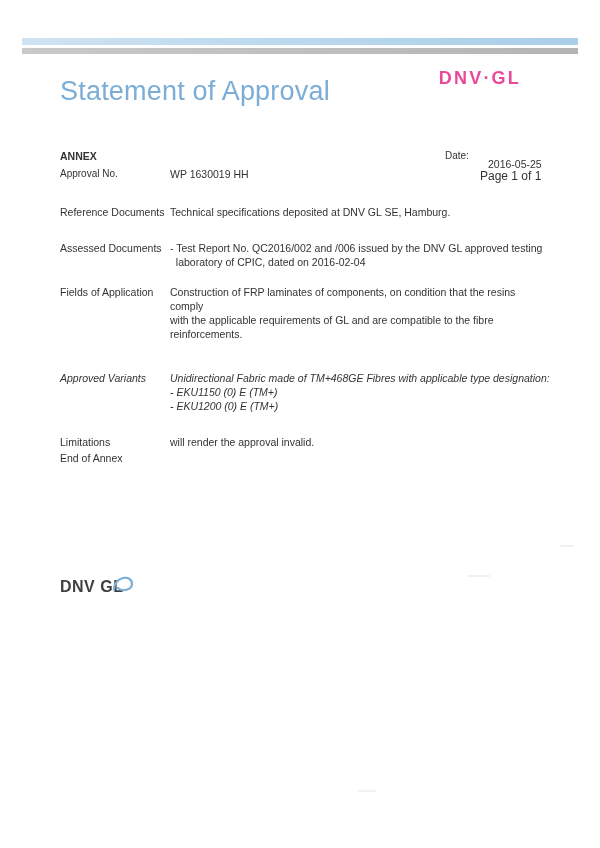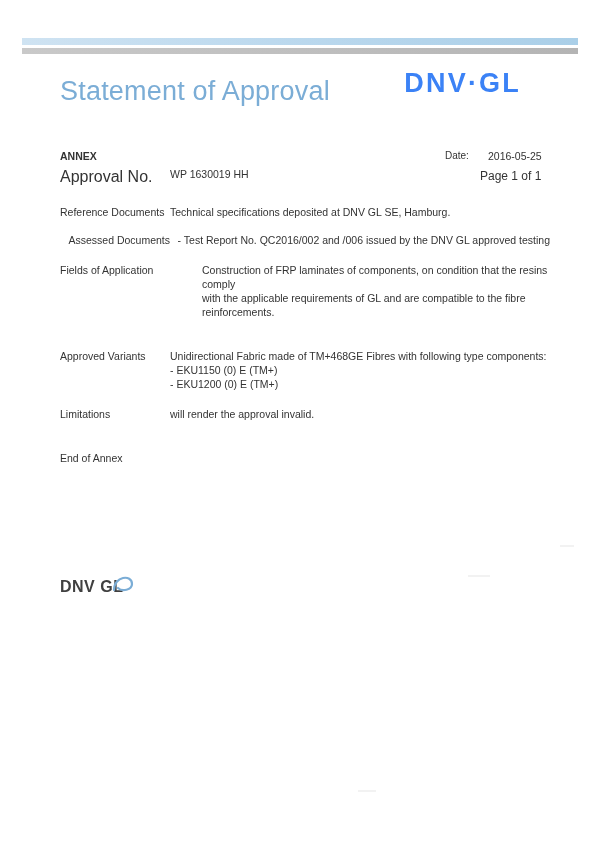--- a/index.html
+++ b/index.html
@@ -53,23 +53,23 @@
     letter-spacing: 0.2px;
     font-weight: normal;
     white-space: nowrap;
   }
 
   
   .logo-top {
     position: absolute;
     top: 68px;
     right: 60px;
-    font-size: 27px;
+    font-size: 18px;
     letter-spacing: 2.2px;
-    color: #3b82f6;
+    color: #ec4899;
     font-weight: bold;
     white-space: nowrap;
   }
 
   
   .hdr {
     position: absolute;
     top: 150px;
     left: 60px;
     width: 484px;
@@ -80,38 +80,38 @@
     position: absolute;
     left: 0;
     top: 0;
     font-weight: bold;
     font-size: 10.5px;
   }
   .hdr-approval-label {
     position: absolute;
     left: 0;
     top: 18px;
-    font-size: 16px;
+    font-size: 10px;
   }
   .hdr-approval-value {
     position: absolute;
     left: 110px;
     top: 18px;
     font-size: 10.5px;
   }
   .hdr-date-label {
     position: absolute;
     left: 385px;
     top: 0;
     font-size: 10px;
   }
   .hdr-date-value {
     position: absolute;
     left: 428px;
-    top: 0;
+    top: 8px;
     font-size: 10.5px;
   }
   .hdr-page {
     position: absolute;
     left: 420px;
     top: 19px;
     font-size: 12px;
   }
 
   
@@ -134,24 +134,24 @@
   }
   .field-value {
     flex: 1 1 auto;
     font-size: 10.5px;
     line-height: 14px;
     color: #333;
   }
   .field-value div {
     white-space: pre-wrap;
   }
-  .row-ref { margin-bottom: 14px; }
-  .row-assessed { margin-bottom: 16px; text-align: right; }
-  .row-fields { margin-bottom: 30px; gap: 32px; }
-  .row-variants { margin-bottom: 16px; }
+  .row-ref { margin-bottom: 22px; }
+  .row-assessed { margin-bottom: 16px; }
+  .row-fields { margin-bottom: 30px; }
+  .row-variants { margin-bottom: 22px; font-style: italic; }
 
   .end-annex {
     position: absolute;
     top: 452px;
     left: 60px;
     font-size: 10.5px;
     color: #333;
   }
 
   
@@ -213,35 +213,36 @@
       <div class="field-label">Reference Documents</div>
       <div class="field-value">
         <div>Technical specifications deposited at DNV GL SE, Hamburg.</div>
       </div>
     </div>
 
     <div class="field-row row-assessed">
       <div class="field-label">Assessed Documents</div>
       <div class="field-value">
         <div>- Test Report No. QC2016/002 and /006 issued by the DNV GL approved testing</div>
+        <div>  laboratory of CPIC, dated on 2016-02-04</div>
       </div>
     </div>
 
     <div class="field-row row-fields">
       <div class="field-label">Fields of Application</div>
       <div class="field-value">
         <div>Construction of FRP laminates of components, on condition that the resins comply</div>
         <div>with the applicable requirements of GL and are compatible to the fibre reinforcements.</div>
       </div>
     </div>
 
     <div class="field-row row-variants">
       <div class="field-label">Approved Variants</div>
       <div class="field-value">
-        <div>Unidirectional Fabric made of TM+468GE Fibres with following type components:</div>
+        <div>Unidirectional Fabric made of TM+468GE Fibres with applicable type designation:</div>
         <div>- EKU1150 (0) E (TM+)</div>
         <div>- EKU1200 (0) E (TM+)</div>
       </div>
     </div>
 
     <div class="field-row">
       <div class="field-label">Limitations</div>
       <div class="field-value">
         <div>will render the approval invalid.</div>
       </div>

